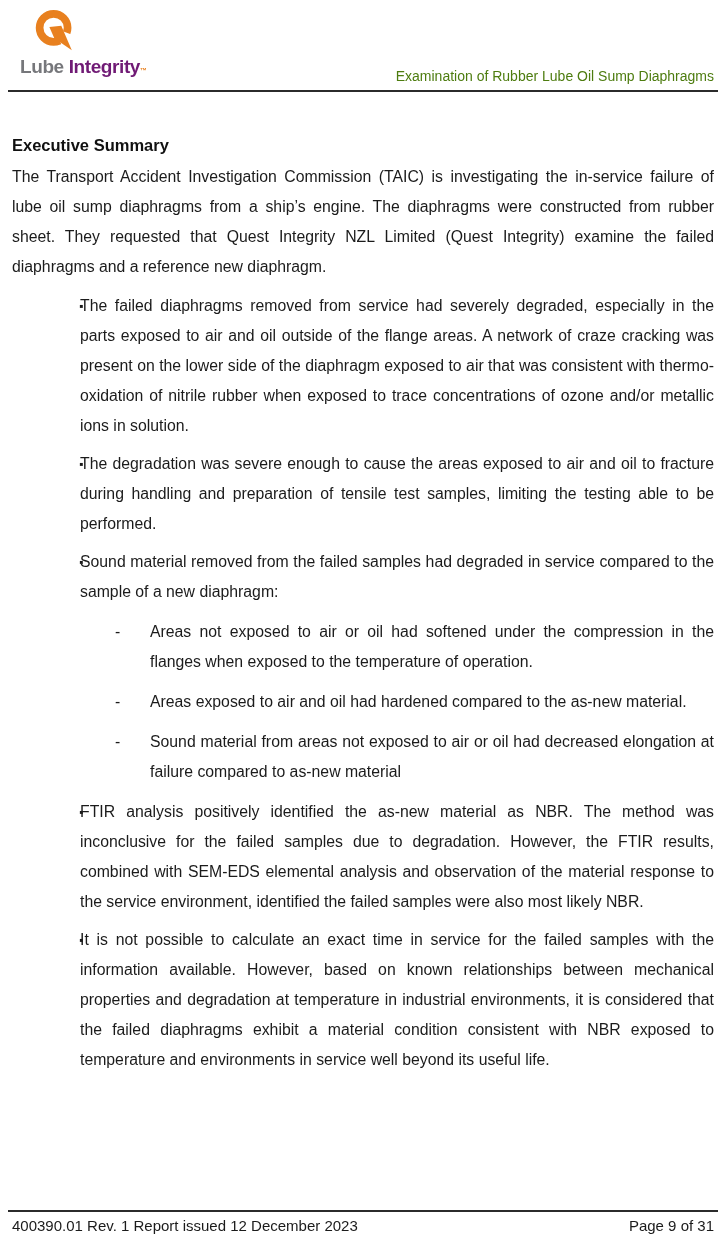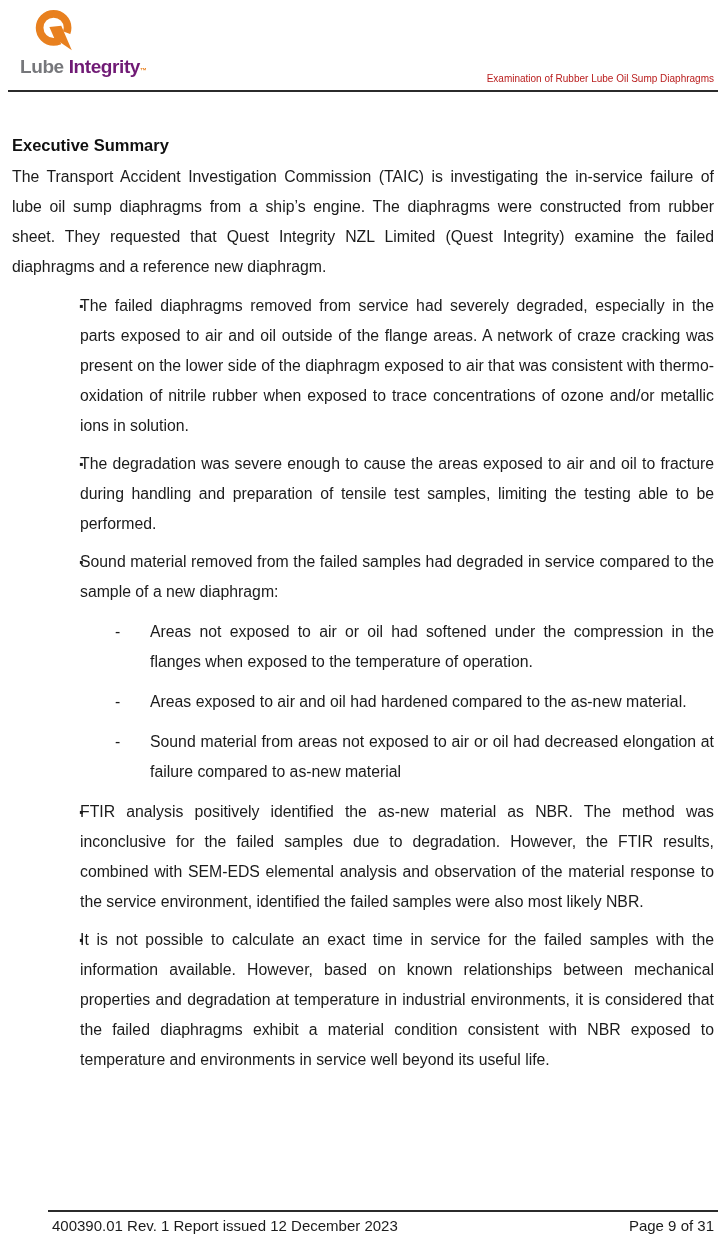--- a/index.html
+++ b/index.html
@@ -27,22 +27,22 @@
     line-height: 20px;
     white-space: nowrap;
   }
   .word-quest { color: #76777b; }
   .word-integrity { color: #701a75; }
   .tm-mark { font-size: 7px; color: #e8801f; }
   .doc-title {
     position: absolute;
     right: 12px;
     bottom: 6px;
-    font-size: 10px;
-    color: #b91c1c;
+    font-size: 14px;
+    color: #4d7c0f;
   }
   .rule {
     border: none;
     border-top: 2px solid #2b2b2b;
     margin: 0 8px;
     height: 0;
   }
 
   
   .content { padding: 0 12px; font-size: 15.8px; line-height: 30px; }
@@ -65,21 +65,21 @@
     font-size: 13px;
     line-height: 30px;
   }
   .bullet .marker.square { font-size: 12px; }
   .bullet .btext { flex: 1; text-align: justify; }
   .bullet.level1 { padding-left: 33px; }
   .bullet.level2 { padding-left: 103px; margin: 10px 0; }
   .bullet.level2 .marker { padding-left: 0; width: 35px; font-size: 15.8px; }
 
   
-  .footer { position: absolute; left: 0; right: 0; bottom: 0; margin-left: 40px; }
+  .footer { position: absolute; left: 0; right: 0; bottom: 0; }
   .footer-row {
     display: flex;
     justify-content: space-between;
     padding: 4px 12px 7px 12px;
     font-size: 15px;
     line-height: 19px;
   }
 </style>
 </head>
 <body>

